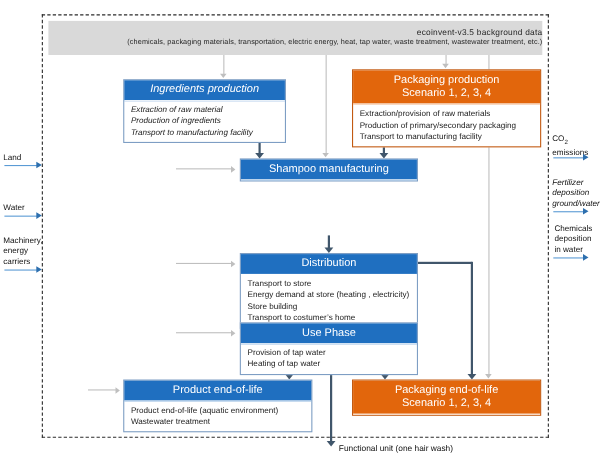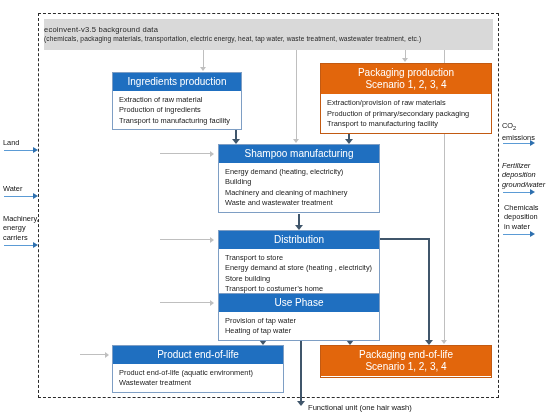--- a/index.html
+++ b/index.html
@@ -17,42 +17,42 @@
   }
   .boundary-label{
     position:absolute;right:3px;top:1px;
     font-style:italic;font-size:10px;color:#111;white-space:nowrap;margin-top:31px;
   }
 
   
   .bgdata{
     position:absolute;left:44px;top:19px;width:449px;height:31px;
     background:#d9d9d9;box-sizing:border-box;
-    display:flex;flex-direction:column;align-items:flex-start;justify-content:center;
+    display:flex;flex-direction:column;align-items:flex-end;justify-content:center;
     line-height:1.35;
   }
   .bgdata .l1{font-size:7.6px;color:#262626;letter-spacing:.2px;}
   .bgdata .l2{font-size:6.6px;color:#262626;letter-spacing:.1px;}
 
   
   .box{position:absolute;box-sizing:border-box;background:#ffffff;
        border:1px solid #7e9ec4;}
   .box .hdr{
     box-sizing:border-box;width:100%;
     color:#ffffff;text-align:center;font-size:10px;
     padding:2.5px 0 2.5px;line-height:1.25;
   }
   .box.blue .hdr{background:#1f6fc0;border-bottom:1px solid #ffffff;}
   .box.orange{border:1px solid #c25a12;}
   .box.orange .hdr{background:#e2660c;border-bottom:1px solid #ffffff;}
   .box .body{padding:3px 5px 3px 6px;}
   .box .body div{font-size:7.4px;line-height:1.42;color:#1a1a1a;white-space:nowrap;}
 
   
-  #box-ingredients   {left:112px;top:72px;width:130px;}
+  #box-ingredients   {left:112px;top:72px;width:148px;font-style:italic;}
   #box-packprod      {left:320px;top:63px;width:172px;}
   #box-shampoo       {left:218px;top:144px;width:162px;}
   #box-distribution  {left:218px;top:230px;width:162px;}
   #box-usephase      {left:218px;top:293px;width:162px;}
   #box-producteol    {left:112px;top:345px;width:172px;}
   #box-packeol       {left:320px;top:345px;width:172px;}
 
   
   .vline{position:absolute;background:#40566b;width:1.6px;}
   .hline{position:absolute;background:#40566b;height:1.6px;}
@@ -159,26 +159,20 @@
     </div>
     <div class="body">
       <div>Extraction/provision of raw materials</div>
       <div>Production of primary/secondary packaging</div>
       <div>Transport to manufacturing facility</div>
     </div>
   </div>
 
   <div class="box blue" id="box-shampoo">
     <div class="hdr">Shampoo manufacturing</div>
-    <div class="body">
-      <div>Energy demand (heating, electricity)</div>
-      <div>Building</div>
-      <div>Machinery and cleaning of machinery</div>
-      <div>Waste and wastewater treatment</div>
-    </div>
   </div>
 
   <div class="box blue" id="box-distribution">
     <div class="hdr">Distribution</div>
     <div class="body">
       <div>Transport to store</div>
       <div>Energy demand at store (heating , electricity)</div>
       <div>Store building</div>
       <div>Transport to costumer’s home</div>
     </div>

